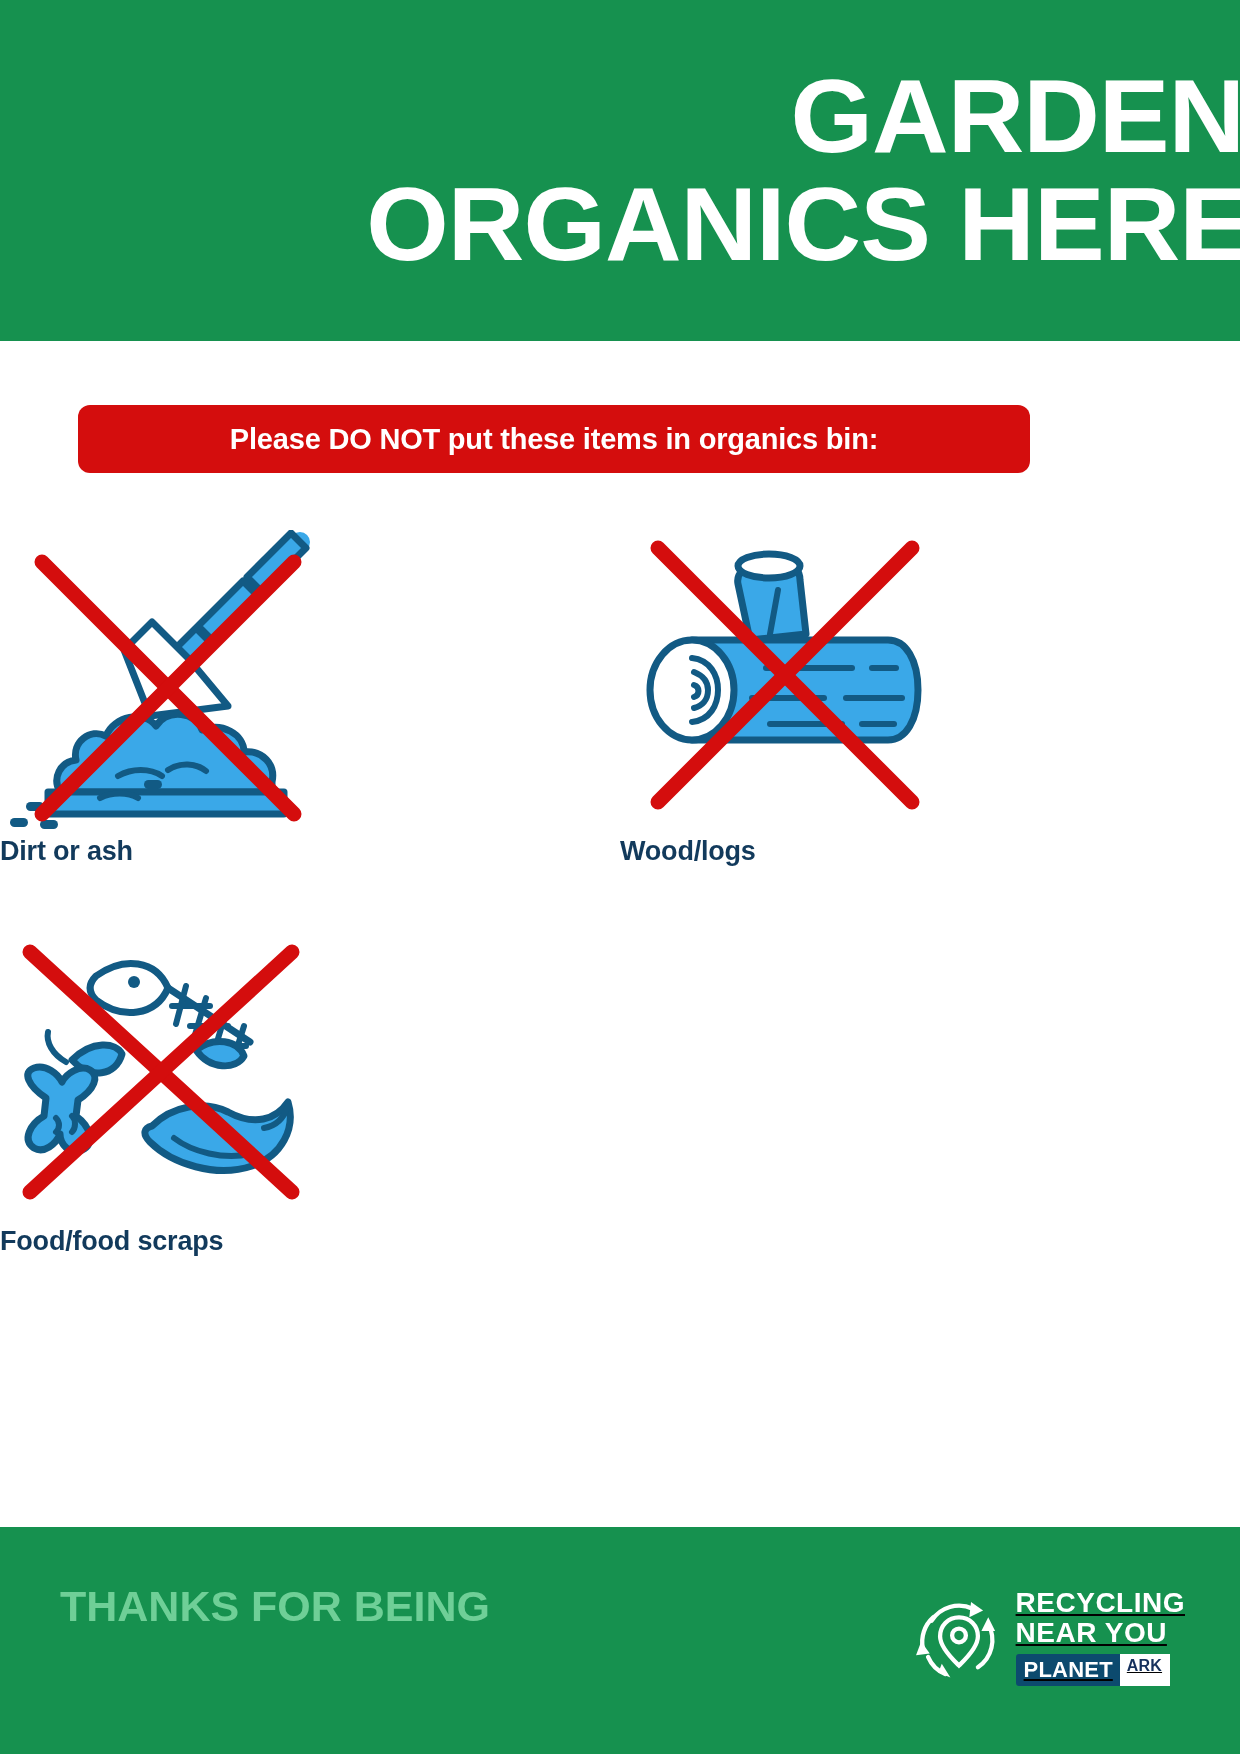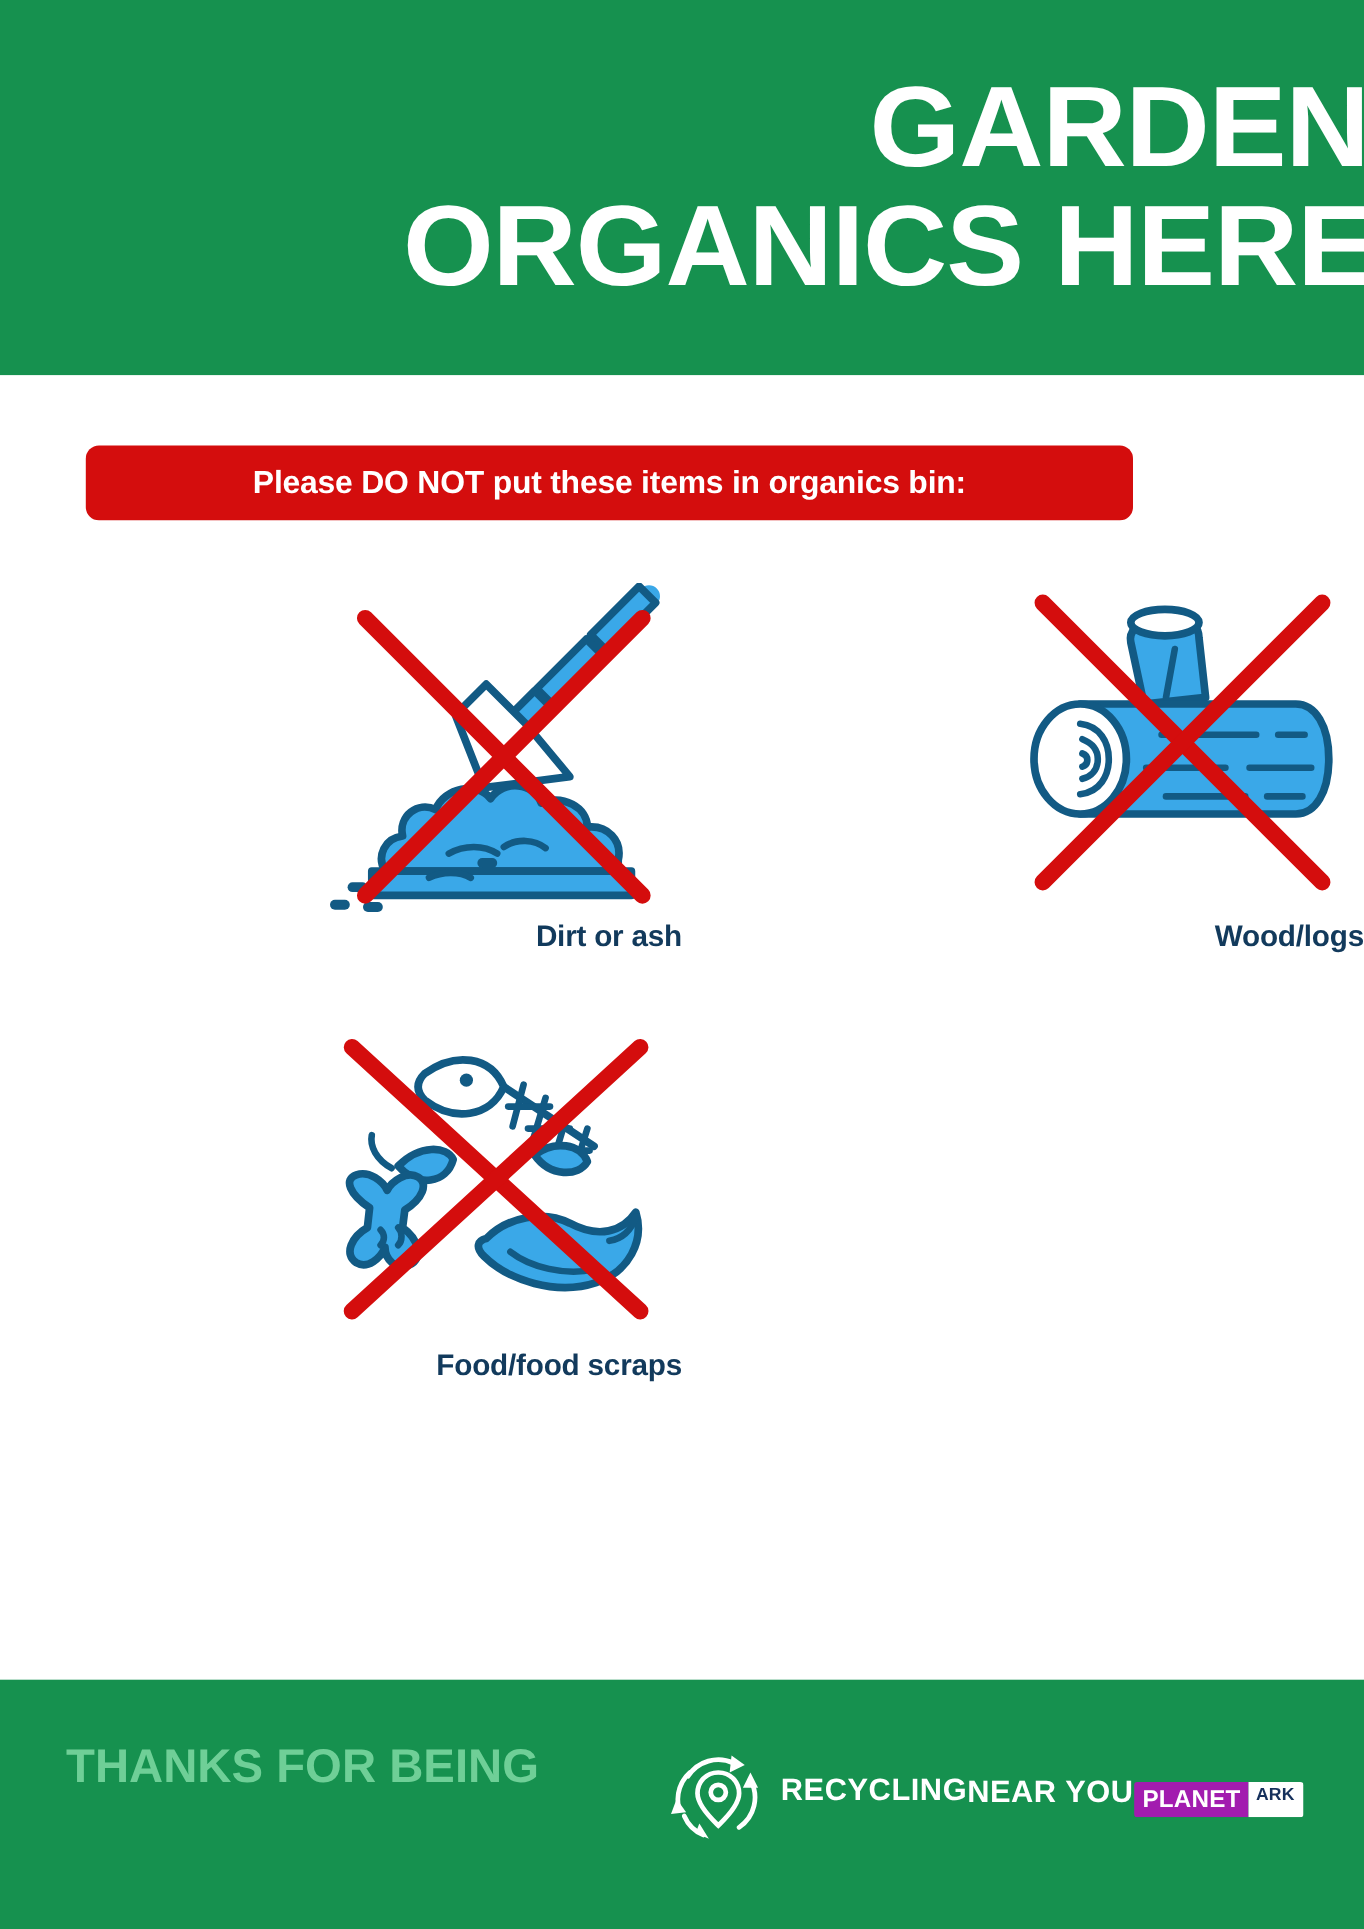--- a/index.html
+++ b/index.html
@@ -45,21 +45,21 @@
     color:#ffffff; font-weight:bold; font-size:29px; letter-spacing:-0.2px;
   }
 
   
   .grid {
     position:absolute; left:0; top:530px; width:1240px; height:790px;
     display:grid;
     grid-template-columns:1fr 1fr;
     grid-template-rows:400px 390px;
   }
-  .cell { position:relative; display:flex; flex-direction:column; align-items:flex-end; }
+  .cell { position:relative; display:flex; flex-direction:column; align-items:flex-start; }
   .art-wrap { position:relative; width:330px; height:300px; }
   .art-wrap svg { display:block; width:330px; height:300px; }
   .cross { position:absolute; left:0; top:0; width:330px; height:300px; pointer-events:none; }
   .cell-label {
     margin-top:6px;
     color:#123a5c; font-weight:bold; font-size:27px; letter-spacing:-0.2px;
     text-align:center;
   }
   .r2 .art-wrap { width:330px; height:290px; }
   .r2 .art-wrap svg, .r2 .cross { width:330px; height:290px; }
@@ -73,25 +73,25 @@
   .ft-1 {
     color:#6fcf97; font-weight:900; font-size:43px; line-height:1.02;
     letter-spacing:0px;
   }
   .ft-2 {
     color:#ffffff; font-weight:900; font-size:50px; line-height:1.02;
     letter-spacing:0px; margin-top:4px;
   }
   .logo { position:absolute; right:55px; top:62px; display:flex; align-items:center; gap:14px; }
   .logo-mark { width:86px; height:86px; }
-  .logo-words { display:flex; flex-direction:row; justify-content:space-between; }
+  .logo-words { display:flex; flex-direction:column; justify-content:space-between;text-decoration:underline; }
   .lw-1 { color:#fff; font-weight:bold; font-size:28px; line-height:1.0; letter-spacing:0.5px; }
   .lw-2 { color:#fff; font-weight:bold; font-size:28px; line-height:1.0; letter-spacing:0.5px; margin-top:2px;}
   .pa-badge { display:flex; margin-top:7px; border-radius:3px; overflow:hidden; }
-  .pa-left { background:#a21caf; color:#fff; font-weight:bold; font-size:22px; padding:3px 7px 3px 8px; letter-spacing:0.2px;}
+  .pa-left { background:#0c4a6e; color:#fff; font-weight:bold; font-size:22px; padding:3px 7px 3px 8px; letter-spacing:0.2px;}
   .pa-right { background:#ffffff; color:#15305c; font-weight:bold; font-size:16px; padding:3px 8px 3px 7px; letter-spacing:0.2px;}
 </style>
 </head>
 <body>
 
 <div class="poster">
 
   <div class="header">
     <div class="header-line l1">GARDEN</div>
     <div class="header-line l2">ORGANICS HERE</div>

